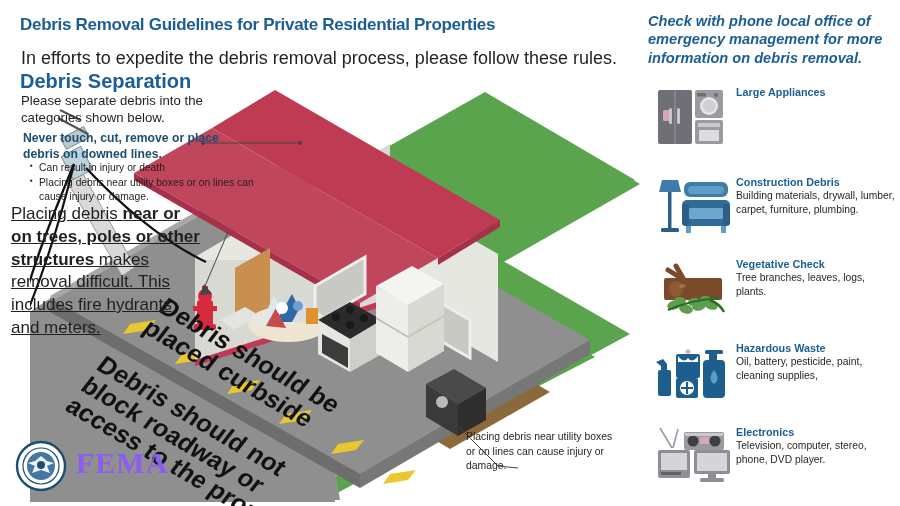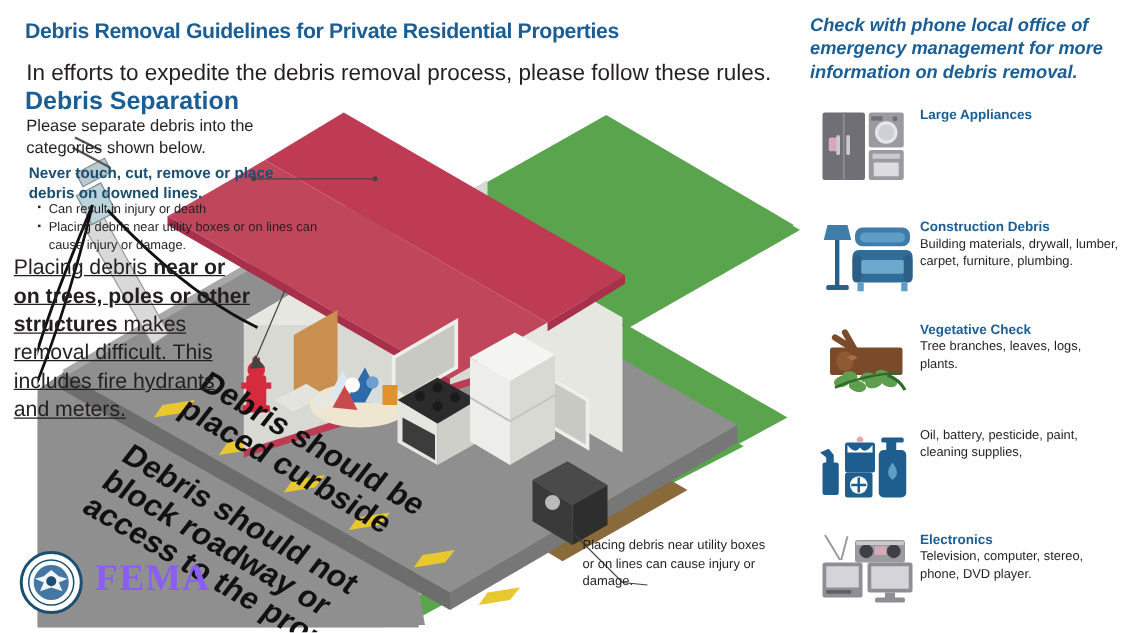--- a/index.html
+++ b/index.html
@@ -477,20 +477,21 @@
           <rect x="22" y="36" width="22" height="20" rx="2" fill="#1d5e8e"></rect>
           <circle cx="33" cy="46" r="7" fill="#ffffff"></circle>
           <path d="M33 40 l0 12 M27 46 l12 0" stroke="#1d5e8e" stroke-width="2"></path>
           <rect x="49" y="18" width="22" height="38" rx="4" fill="#1d5e8e"></rect>
           <rect x="55" y="11" width="8" height="8" fill="#1d5e8e"></rect>
           <rect x="51" y="8" width="18" height="4" rx="1.5" fill="#1d5e8e"></rect>
           <path d="M60 28 q7 9 0 14 q-7 -5 0 -14" fill="#5e9ec6"></path>
         </svg>
       </div>
       <div class="cat-text">
+        <div class="cat-title">Hazardous Waste</div>
         <div class="cat-desc">Oil, battery, pesticide, paint, cleaning supplies,</div>
       </div>
     </div>
 
     <div class="cat" style="top:426px;">
       <div class="cat-icon">
         <svg width="80" height="62" viewBox="0 0 80 62">
           <path d="M6 2 L18 22 M24 3 L19 22" stroke="#9a9aa0" stroke-width="1.6" fill="none"></path>
           <rect x="30" y="6" width="40" height="18" rx="2" fill="#9a9aa0"></rect>
           <circle cx="39" cy="15" r="5.5" fill="#3f3f45"></circle>

